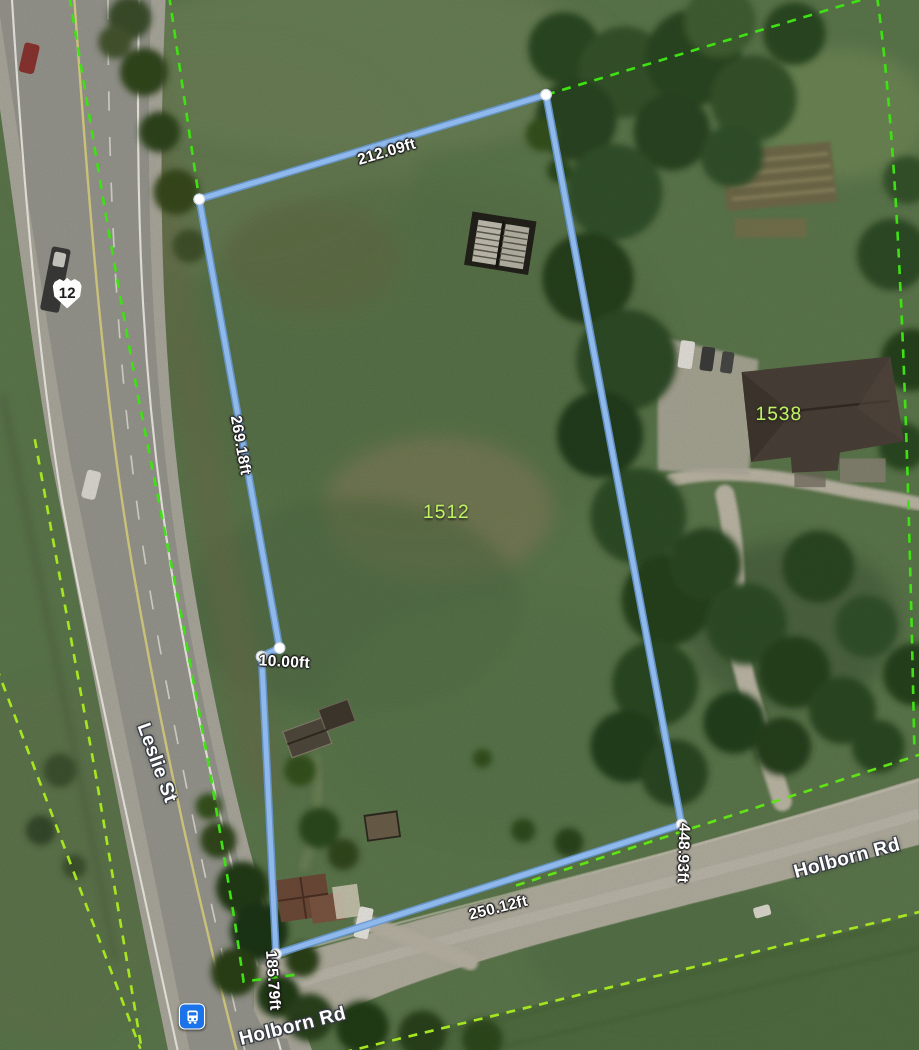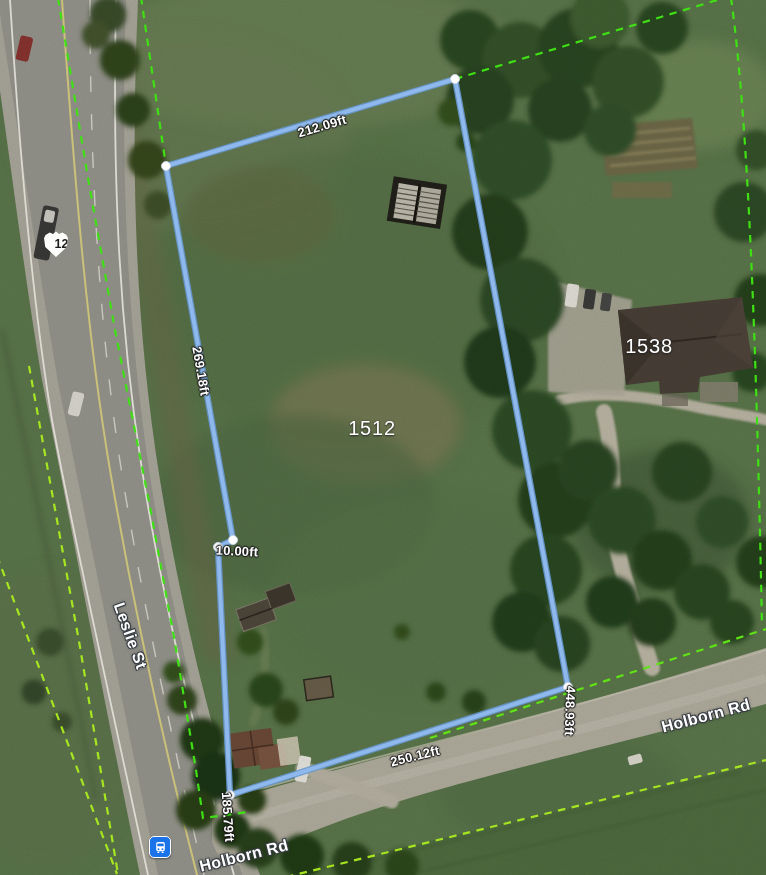--- a/index.html
+++ b/index.html
@@ -8,21 +8,21 @@
     position:relative;width:766px;height:875px;overflow:hidden;
     font-family:"Liberation Sans",sans-serif;background:#5c774c;
   }
   .stage svg.scene{position:absolute;left:0;top:0;display:block;}
   .lbl{position:absolute;white-space:nowrap;transform-origin:center;pointer-events:none;}
   .measure{
     font-size:13px;font-weight:700;color:#fff;letter-spacing:.2px;
     text-shadow:1px 0 1px #1c1c1c,-1px 0 1px #1c1c1c,0 1px 1px #1c1c1c,0 -1px 1px #1c1c1c,0 0 3px rgba(0,0,0,.75);
   }
   .parcel-num{
-    font-size:20px;font-weight:400;color:#ffffff;letter-spacing:.8px;
+    font-size:16px;font-weight:400;color:#bef264;letter-spacing:.8px;
     text-shadow:0 1px 2px rgba(30,30,30,.8),0 0 2px rgba(30,30,30,.5);
   }
   .road-name{
     font-size:16px;font-weight:700;color:#fff;letter-spacing:.4px;
     text-shadow:-1px -1px 0 rgba(55,60,66,.95),1px -1px 0 rgba(55,60,66,.95),
                 -1px 1px 0 rgba(55,60,66,.95),1px 1px 0 rgba(55,60,66,.95),
                 0 0 4px rgba(40,45,50,.85);
   }
   .shield{
     position:absolute;width:25px;height:26px;background:#fdfdfb;
@@ -268,21 +268,21 @@
   <div class="lbl measure" style="left:415px;top:756px;transform:translate(-50%,-50%) rotate(-14deg);">250.12ft</div>
   <div class="lbl measure" style="left:570px;top:711px;transform:translate(-50%,-50%) rotate(92deg);">448.93ft</div>
 
   <div class="lbl parcel-num" style="left:372px;top:428px;transform:translate(-50%,-50%);">1512</div>
   <div class="lbl parcel-num" style="left:649px;top:346px;transform:translate(-50%,-50%);">1538</div>
 
   <div class="lbl road-name" style="left:130px;top:636px;transform:translate(-50%,-50%) rotate(70deg);">Leslie St</div>
   <div class="lbl road-name" style="left:244px;top:856px;transform:translate(-50%,-50%) rotate(-14deg);">Holborn Rd</div>
   <div class="lbl road-name" style="left:706px;top:716px;transform:translate(-50%,-50%) rotate(-15deg);">Holborn Rd</div>
 
-  <div class="shield" style="left:56px;top:244px;justify-content:flex-end;">
+  <div class="shield" style="left:56px;top:244px;">
     <span>12</span>
   </div>
 
   <div class="bus" style="left:160px;top:847px;">
     <svg width="13" height="13" viewBox="0 0 13 13">
       <rect x="2.2" y="1" width="8.6" height="9.2" rx="1.6" fill="#fff"></rect>
       <rect x="3.3" y="2.5" width="6.4" height="2.8" rx="0.5" fill="#1a73e8"></rect>
       <circle cx="4.5" cy="8.3" r="0.95" fill="#1a73e8"></circle>
       <circle cx="8.5" cy="8.3" r="0.95" fill="#1a73e8"></circle>
       <rect x="3.4" y="10.5" width="1.9" height="1.6" rx="0.4" fill="#fff"></rect>

